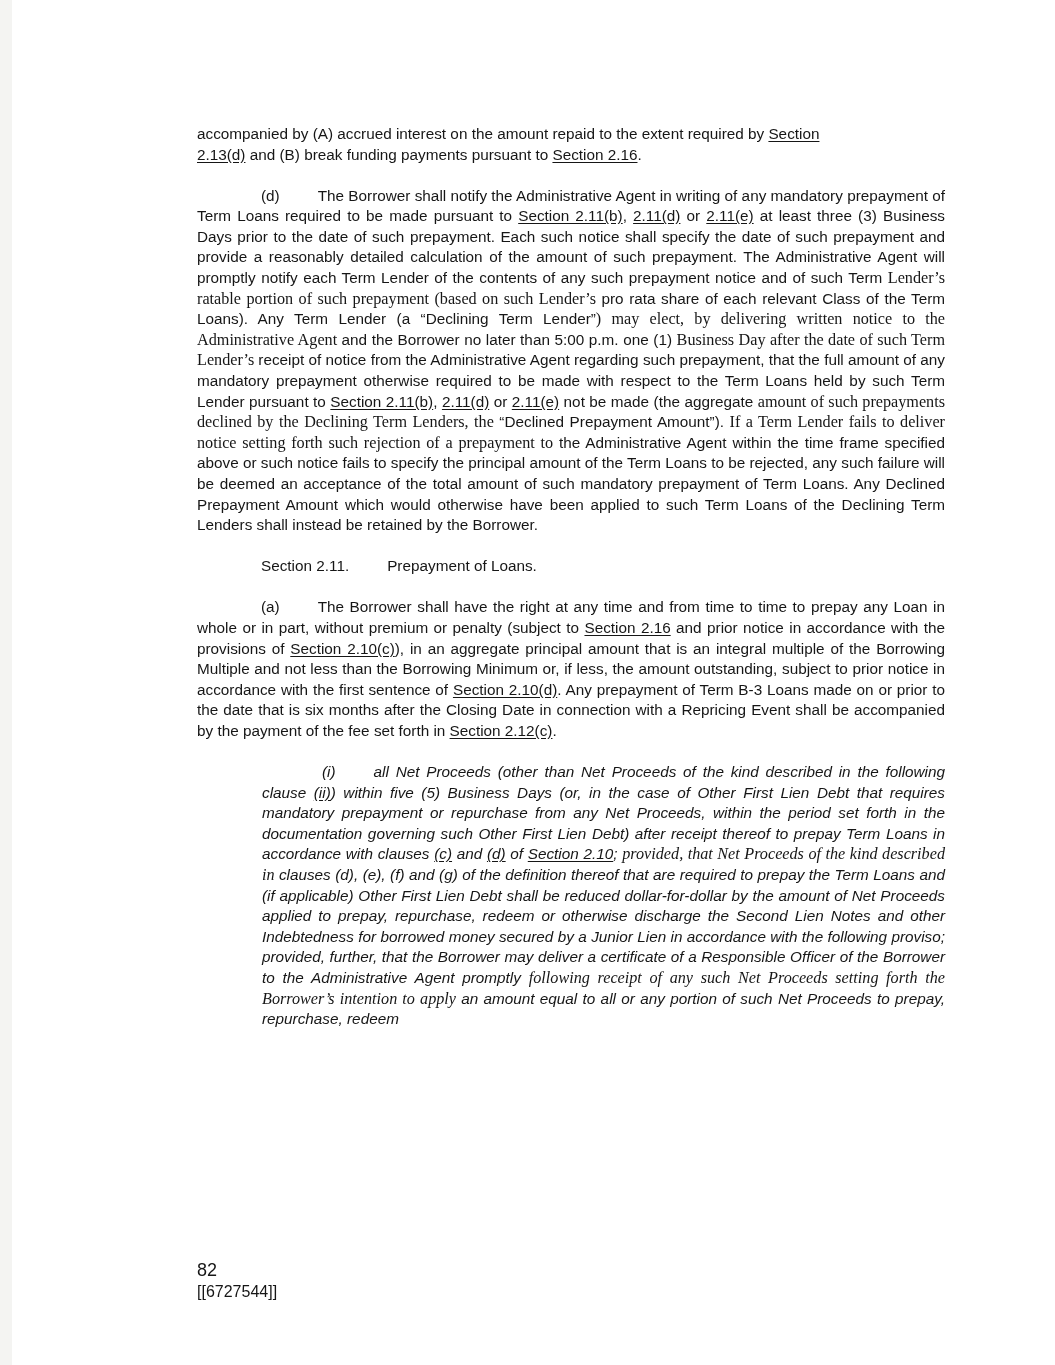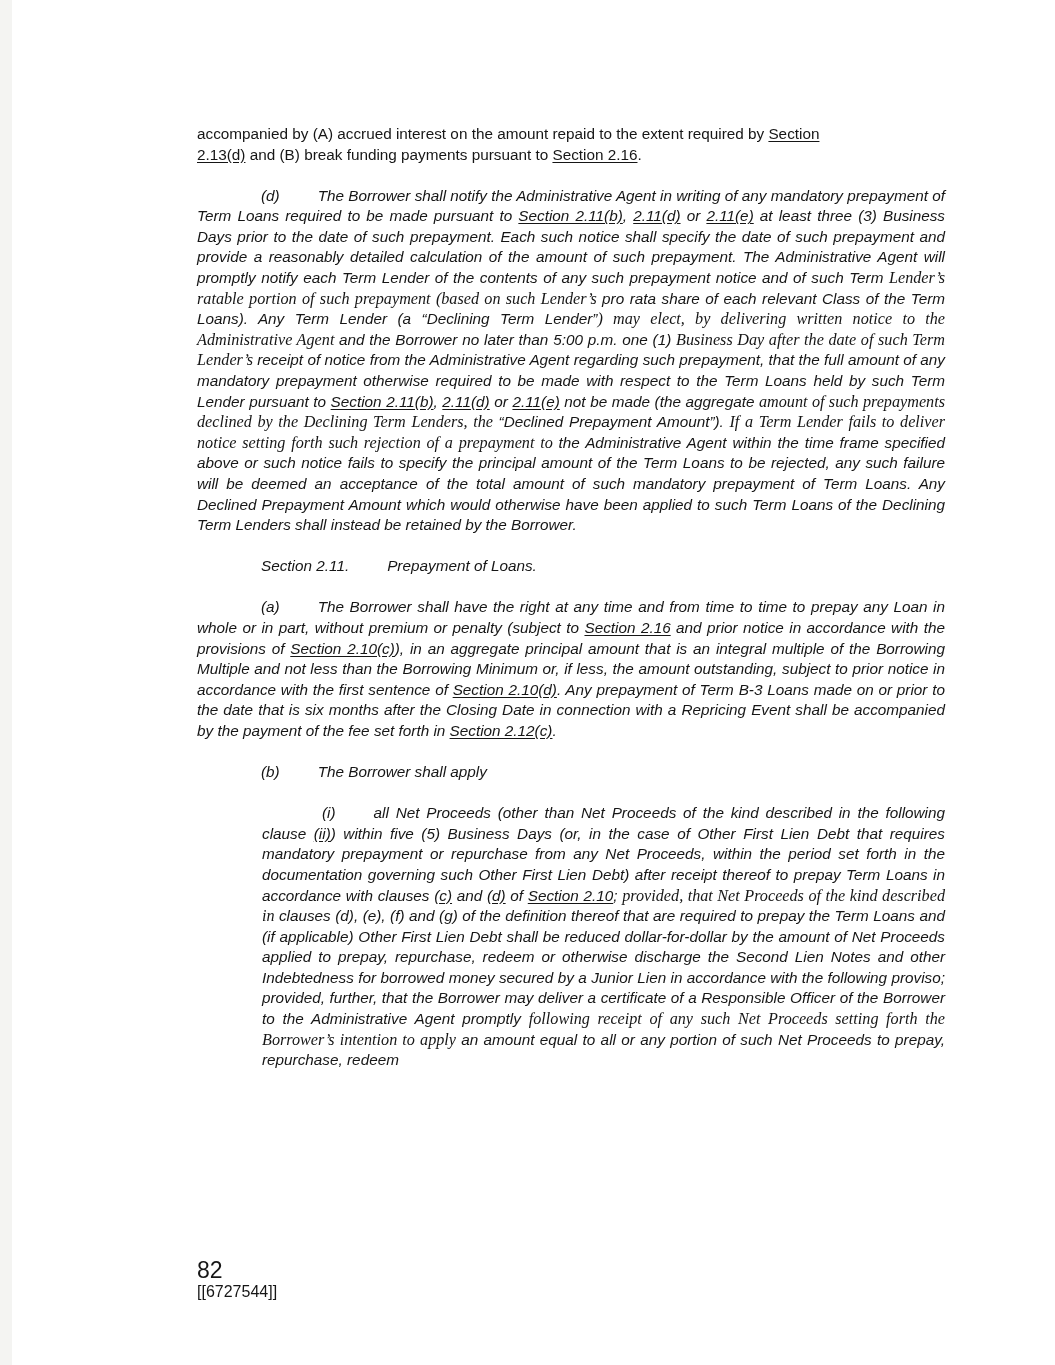--- a/index.html
+++ b/index.html
@@ -20,39 +20,38 @@
   .content {
     position: absolute;
     left: 185px; top: 124px;
     width: 748px;
     font-size: 15.3px;
     line-height: 20.6px;
     text-align: justify;
   }
   .content p { margin: 0 0 20.5px 0; }
   p.cont { text-align: left; max-width: 665px; }
-  p.ind1 { text-indent: 64px; font-style: italic; }
+  p.ind1 { text-indent: 64px; }
   p.heading { text-align: left; }
   p.block { margin-left: 65px; text-indent: 60px; font-style: italic; }
   .tab { display: inline-block; width: 38px; }
   .u { text-decoration: underline; text-underline-offset: 2px; }
   .serif { font-family: "Liberation Serif", serif; font-size: 16.2px; }
   .footer { position: absolute; left: 185px; top: 1260px; text-align: left; }
-  .pagenum { font-size: 23px; line-height: 20px; }
+  .pagenum { font-size: 18px; line-height: 20px; }
   .docid { font-size: 16px; line-height: 15px; margin-top: 4px; }
 </style>
 </head>
 <body>
 
 <div class="page">
   <div class="content">
       <p class="cont"><span class="">accompanied by (A) accrued interest on the amount repaid to the extent required by </span><span class="u">Section 2.13(d)</span><span class=""> and (B) break funding payments pursuant to </span><span class="u">Section 2.16</span><span class="">.</span></p>
       <p class="ind1"><span class="">(d)</span><span class="tab"></span><span class="">The Borrower shall notify the Administrative Agent in writing of any mandatory prepayment of Term Loans required to be made pursuant to </span><span class="u">Section 2.11(b)</span><span class="">, </span><span class="u">2.11(d)</span><span class=""> or </span><span class="u">2.11(e)</span><span class=""> at least three (3) Business Days prior to the date of such prepayment. Each such notice shall specify the date of such prepayment and provide a reasonably detailed calculation of the amount of such prepayment. The Administrative Agent will promptly notify each Term Lender of the contents of any such prepayment notice and of such Term </span><span class="serif">Lender’s ratable portion of such prepayment (based on such Lender’s </span><span class="">pro rata share of each relevant Class of the Term Loans). Any Term Lender (a “Declining Term Lender”</span><span class="serif">) may elect, by delivering written notice to the Administrative Agent </span><span class="">and the Borrower no later than 5:00 p.m. one (1) </span><span class="serif">Business Day after the date of such Term Lender’s </span><span class="">receipt of notice from the Administrative Agent regarding such prepayment, that the full amount of any mandatory prepayment otherwise required to be made with respect to the Term Loans held by such Term Lender pursuant to </span><span class="u">Section 2.11(b)</span><span class="">, </span><span class="u">2.11(d)</span><span class=""> or </span><span class="u">2.11(e)</span><span class=""> not be made (the aggregate </span><span class="serif">amount of such prepayments declined by the Declining Term Lenders, the </span><span class="">“Declined Prepayment Amount”).</span><span class="serif"> If a Term Lender fails to deliver notice setting forth such rejection of a prepayment to </span><span class="">the Administrative Agent within the time frame specified above or such notice fails to specify the principal amount of the Term Loans to be rejected, any such failure will be deemed an acceptance of the total amount of such mandatory prepayment of Term Loans. Any Declined Prepayment Amount which would otherwise have been applied to such Term Loans of the Declining Term Lenders shall instead be retained by the Borrower.</span></p>
       <p class="ind1 heading"><span class="">Section 2.11.</span><span class="tab"></span><span class="">Prepayment of Loans.</span></p>
       <p class="ind1"><span class="">(a)</span><span class="tab"></span><span class="">The Borrower shall have the right at any time and from time to time to prepay any Loan in whole or in part, without premium or penalty (subject to </span><span class="u">Section 2.16</span><span class=""> and prior notice in accordance with the provisions of </span><span class="u">Section 2.10(c)</span><span class="">), in an aggregate principal amount that is an integral multiple of the Borrowing Multiple and not less than the Borrowing Minimum or, if less, the amount outstanding, subject to prior notice in accordance with the first sentence of </span><span class="u">Section 2.10(d)</span><span class="">. Any prepayment of Term B-3 Loans made on or prior to the date that is six months after the Closing Date in connection with a Repricing Event shall be accompanied by the payment of the fee set forth in </span><span class="u">Section 2.12(c)</span><span class="">.</span></p>
-      <p class="ind1"><span class="">(b)</span><span class="tab"></span><span class="">The Borrower shall apply</span></p>
       <p class="block"><span class="">(i)</span><span class="tab"></span><span class="">all Net Proceeds (other than Net Proceeds of the kind described in the following clause </span><span class="u">(ii)</span><span class="">) within five (5) Business Days (or, in the case of Other First Lien Debt that requires mandatory prepayment or repurchase from any Net Proceeds, within the period set forth in the documentation governing such Other First Lien Debt) after receipt thereof to prepay Term Loans in accordance with clauses </span><span class="u">(c)</span><span class=""> and </span><span class="u">(d)</span><span class=""> of </span><span class="u">Section 2.10</span><span class="">; </span><span class="serif">provided, that Net Proceeds of the kind described in </span><span class="">clauses (d), (e), (f) and (g) of the definition thereof that are required to prepay the Term Loans and (if applicable) Other First Lien Debt shall be reduced dollar-for-dollar by the amount of Net Proceeds applied to prepay, repurchase, redeem or otherwise discharge the Second Lien Notes and other Indebtedness for borrowed money secured by a Junior Lien in accordance with the following proviso; provided, further, that the Borrower may deliver a certificate of a Responsible Officer of the Borrower to the Administrative Agent promptly </span><span class="serif">following receipt of any such Net Proceeds setting forth the Borrower’s intention to apply </span><span class="">an amount equal to all or any portion of such Net Proceeds to prepay, repurchase, redeem</span></p>
     </div>
   <div class="footer">
     <div class="pagenum">82</div>
     <div class="docid">[[6727544]]</div>
   </div>
 </div>
 
 </body></html>

